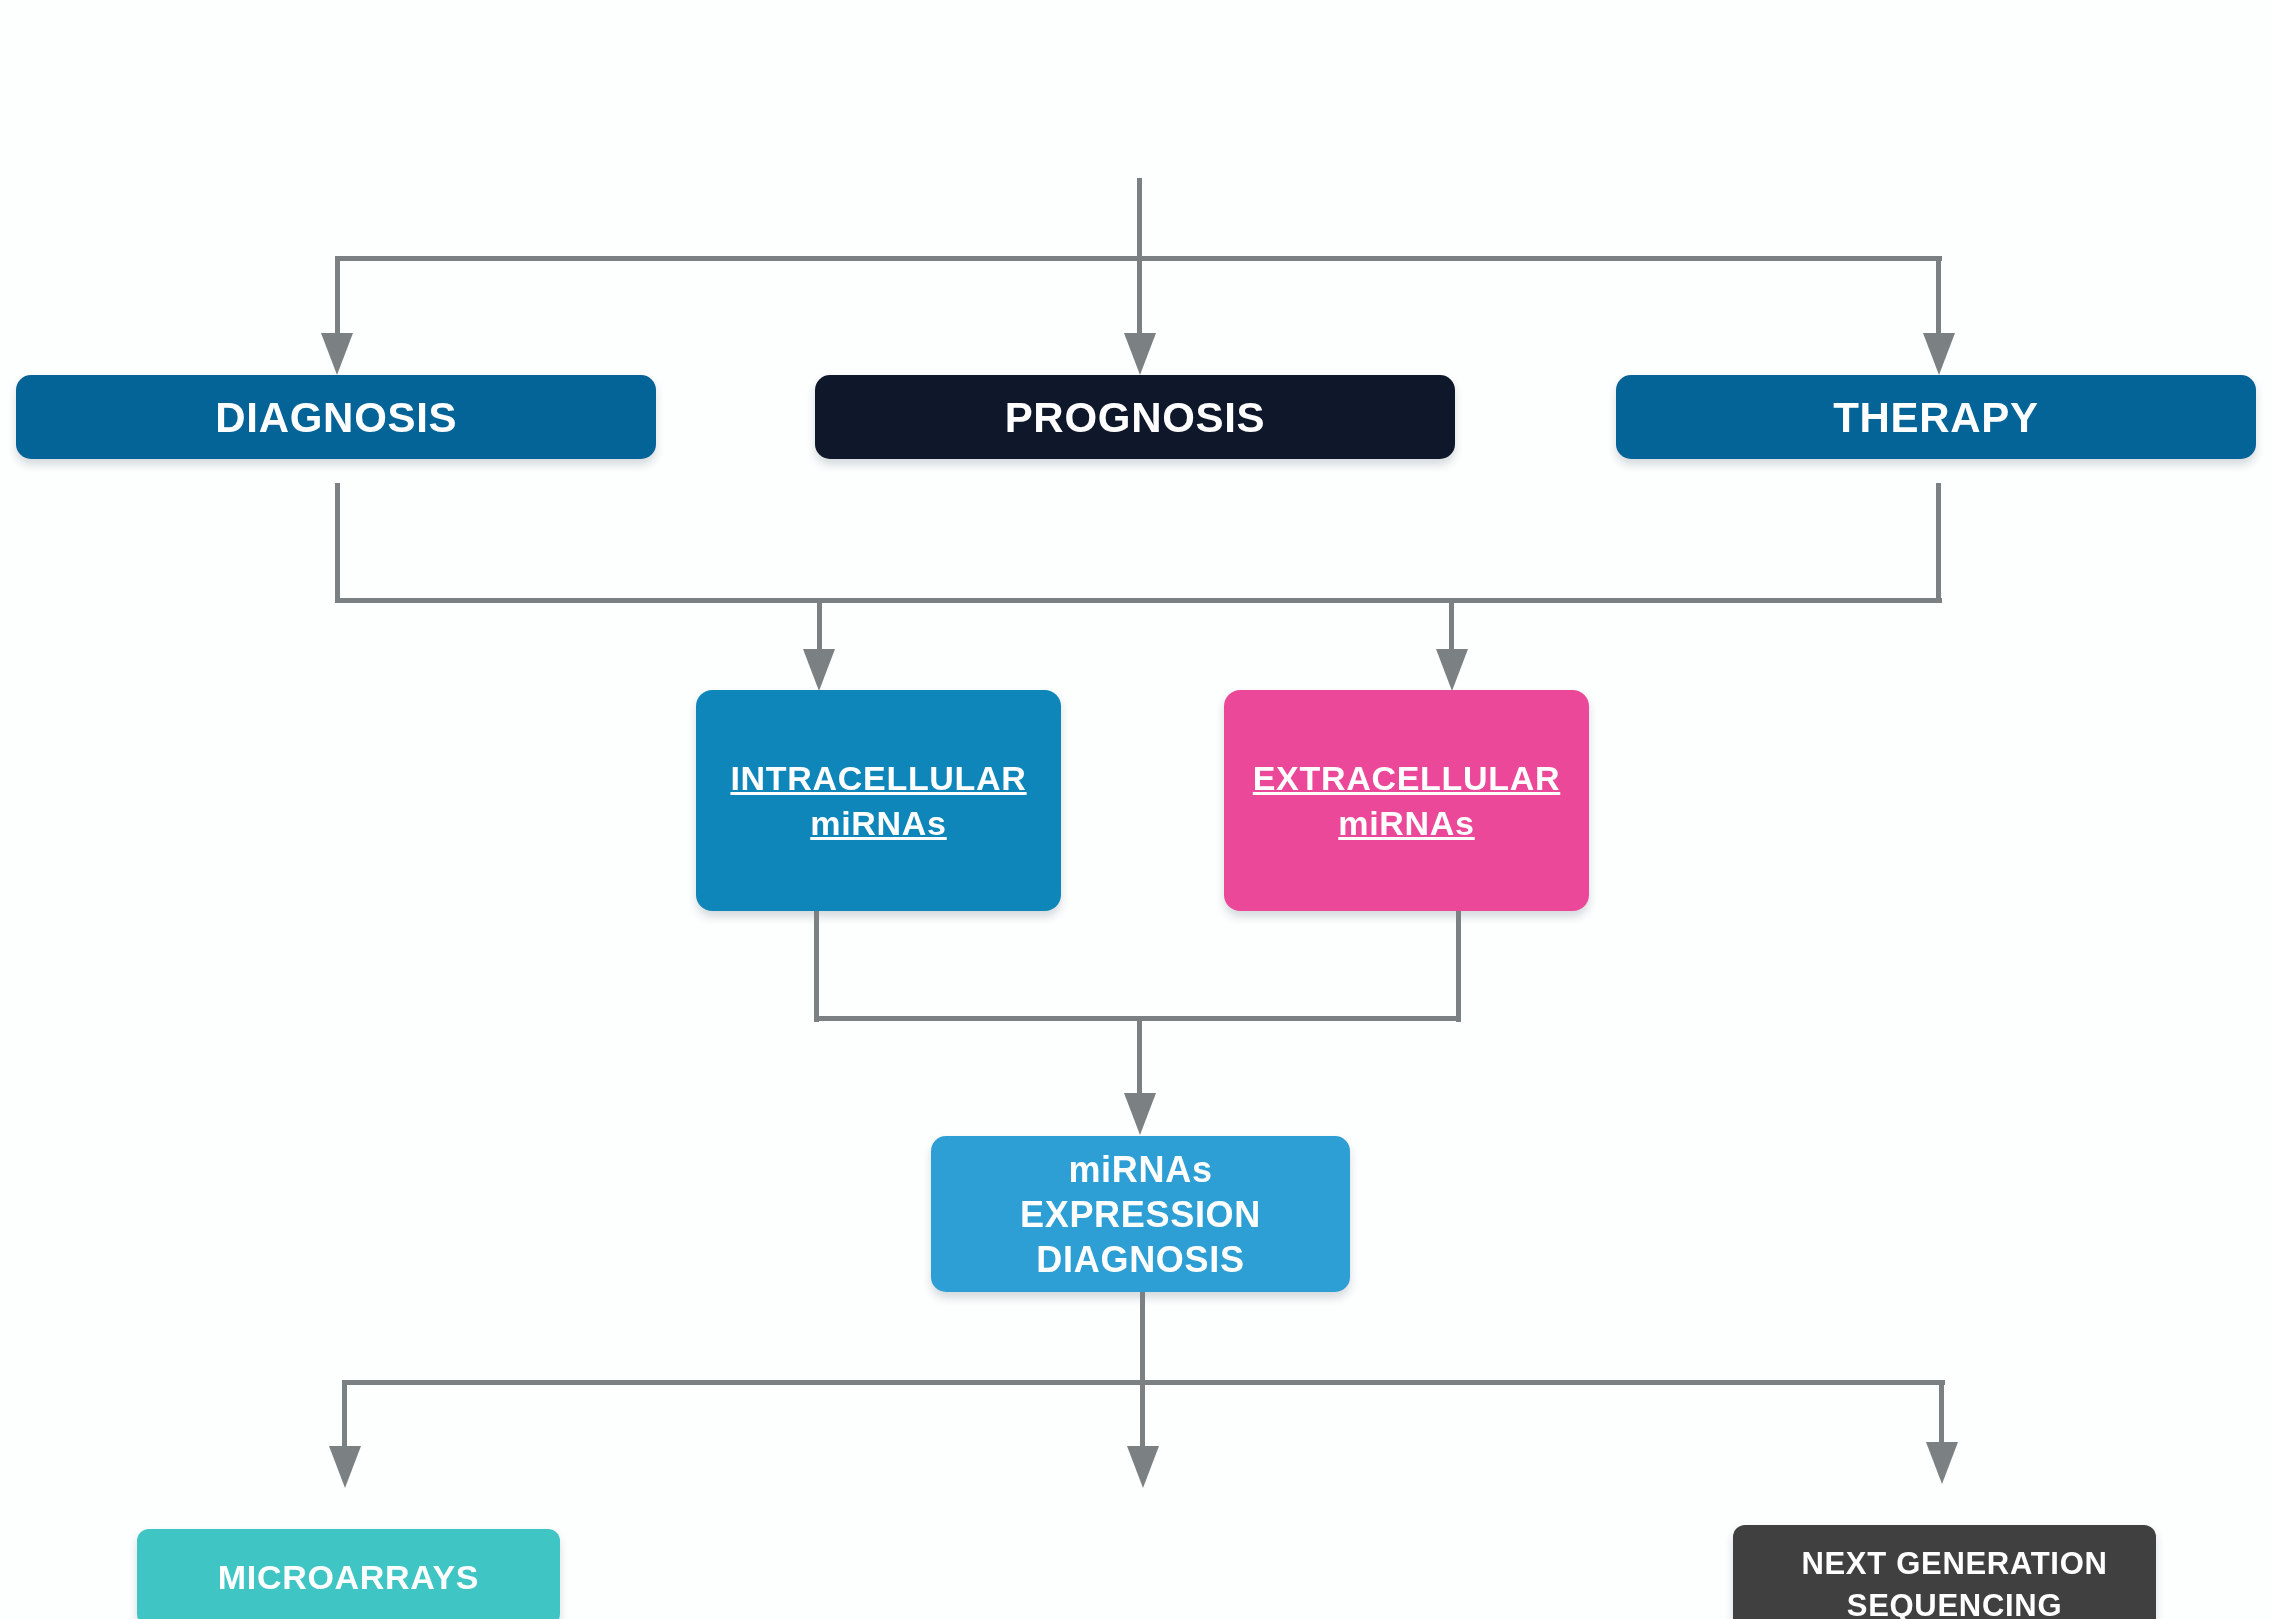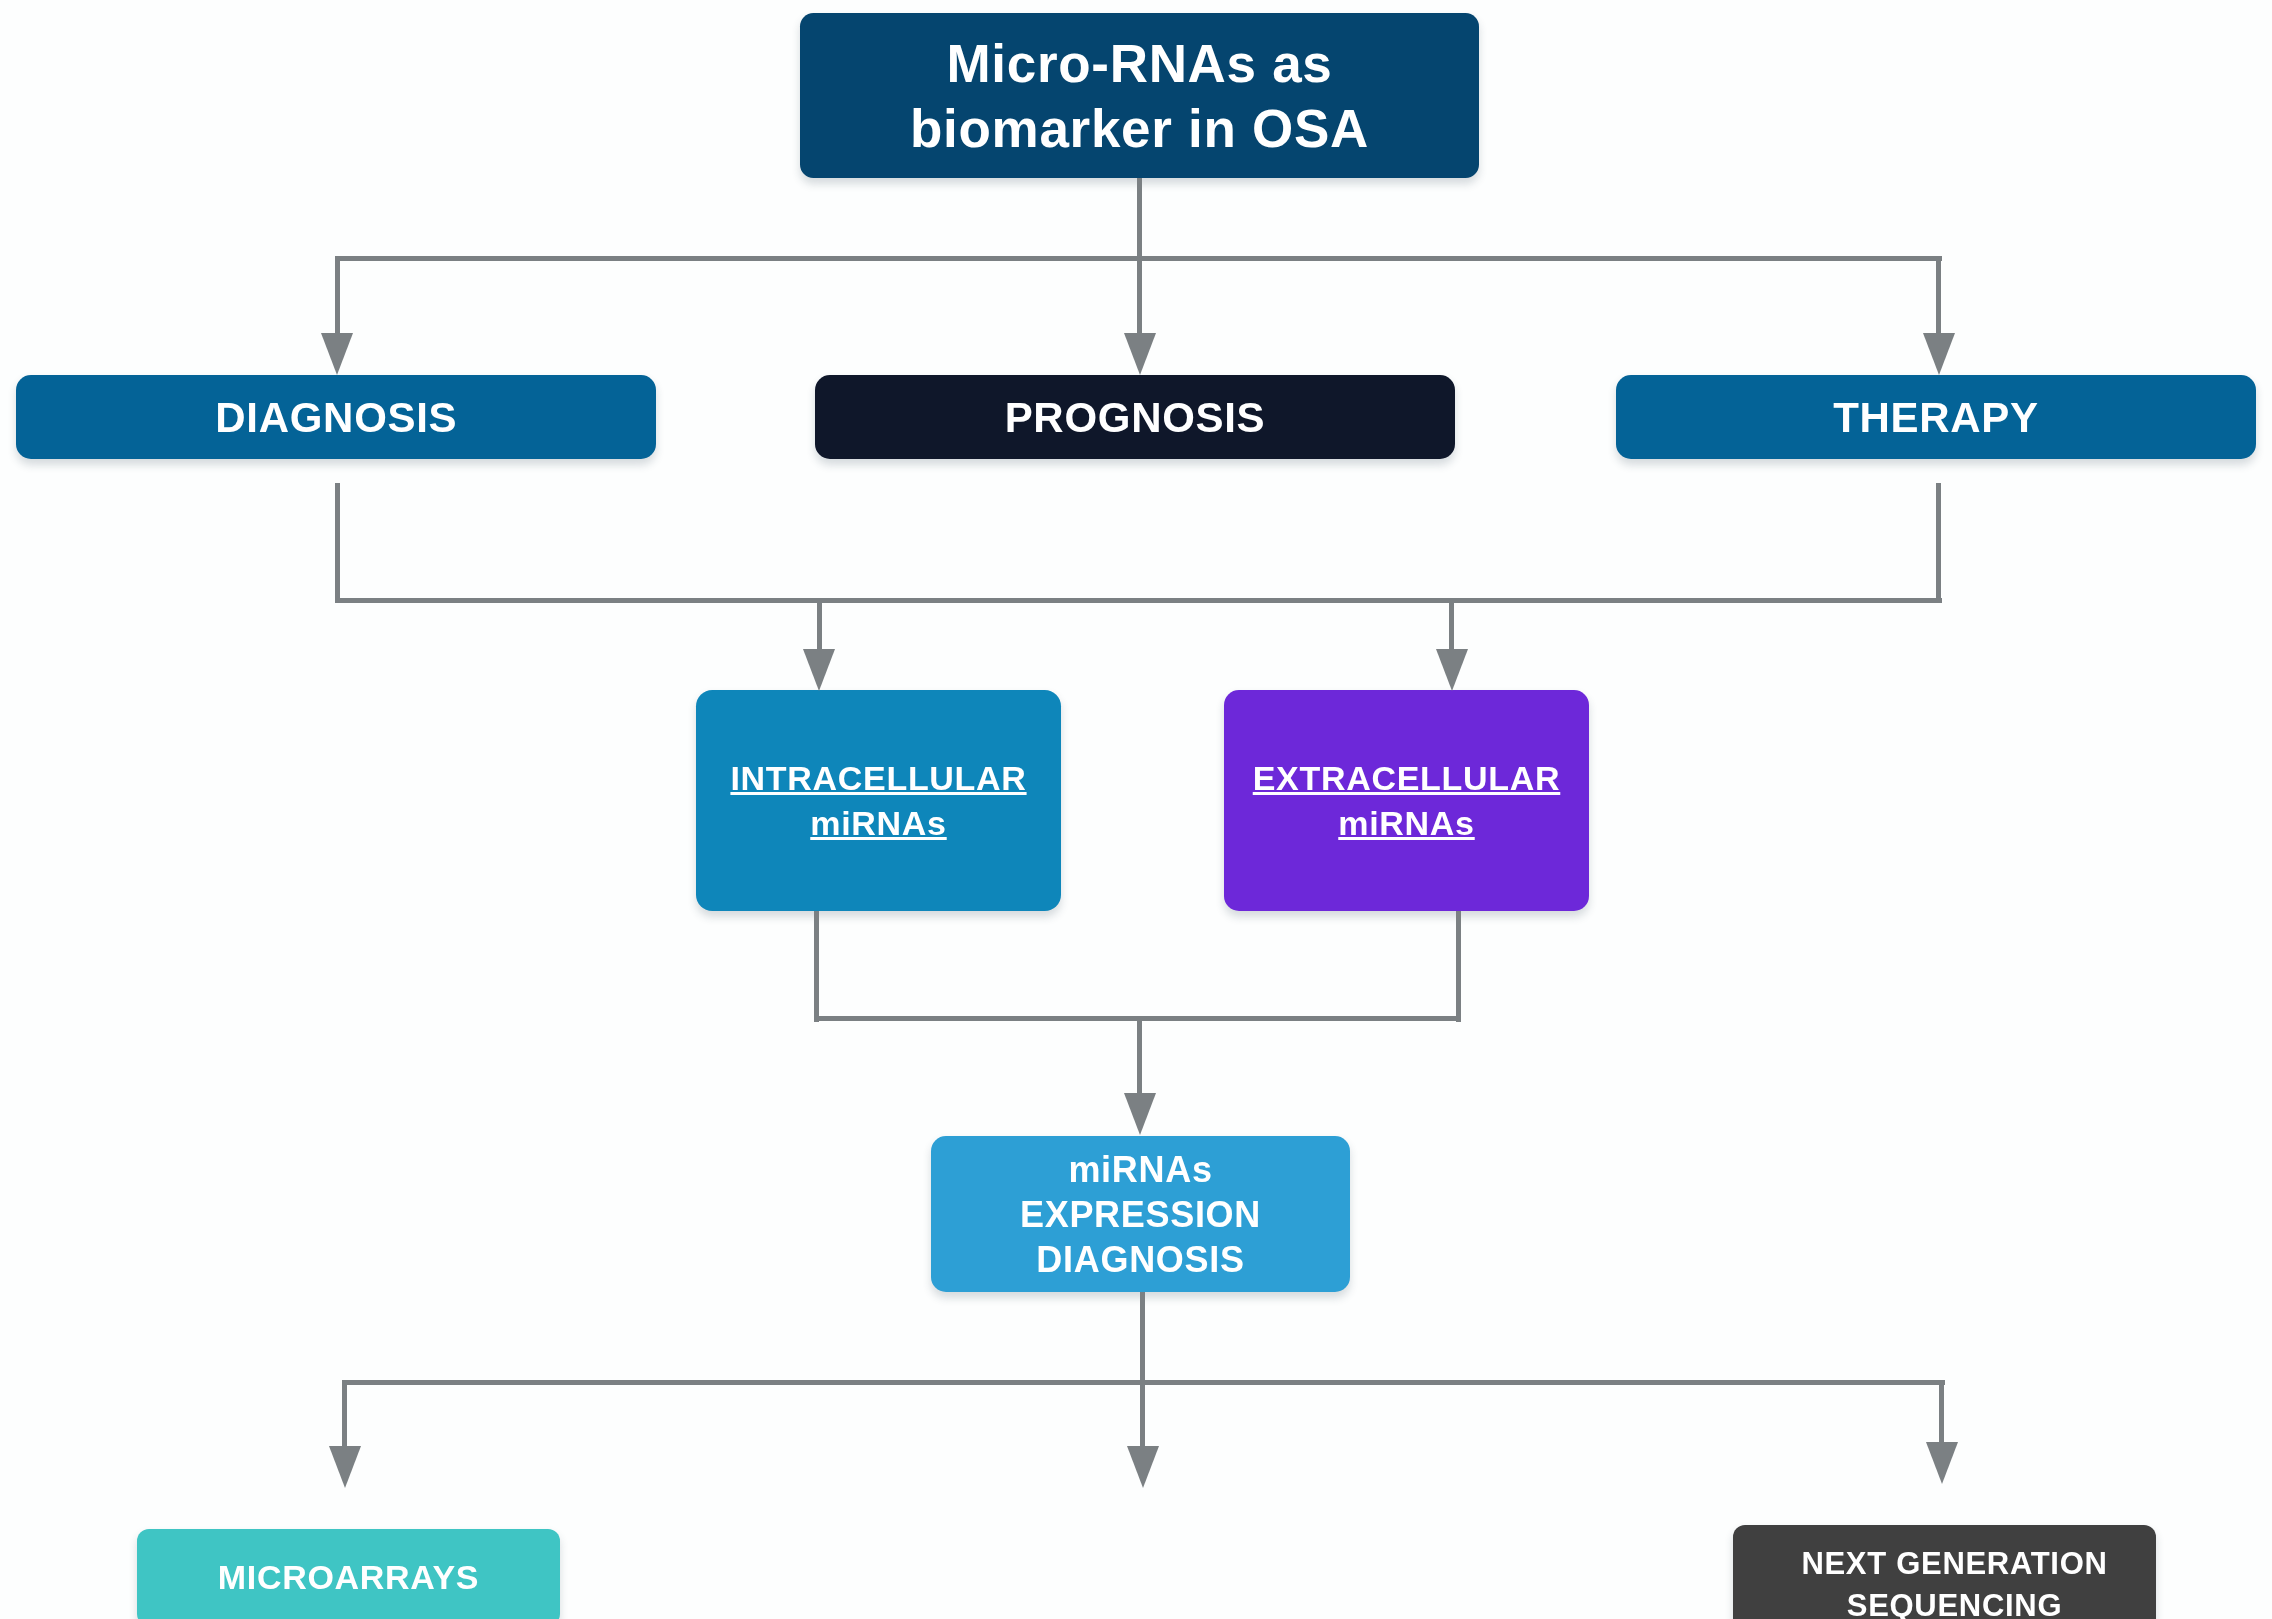--- a/index.html
+++ b/index.html
@@ -76,40 +76,36 @@
     border-left: 16.3px solid transparent;
     border-right: 16.3px solid transparent;
     border-top: 42px solid #7b8083;
   }
 </style>
 </head>
 <body>
 
 <div id="canvas">
 
-  <div class="node n-root" style="background-color: rgb(5, 69, 111);">
-    <span class="ln">Micro-RNAs as</span>
-    <span class="ln">biomarker in OSA</span>
-  </div>
 
   <div class="node row2 n-diagnosis" style="background-color: rgb(4, 99, 151);">
     <span class="ln">DIAGNOSIS</span>
   </div>
   <div class="node row2 n-prognosis" style="background-color: #0f172a;">
     <span class="ln">PROGNOSIS</span>
   </div>
   <div class="node row2 n-therapy" style="background-color: rgb(4, 99, 151);">
     <span class="ln">THERAPY</span>
   </div>
 
   <div class="node row3 n-intracellular" style="background-color: rgb(14, 134, 186);">
     <span class="ln">INTRACELLULAR</span>
     <span class="ln">miRNAs</span>
   </div>
-  <div class="node row3 n-extracellular" style="background-color: #6d28d9; border-radius: 15px;">
+  <div class="node row3 n-extracellular" style="background-color: #ec4899;">
     <span class="ln">EXTRACELLULAR</span>
     <span class="ln">miRNAs</span>
   </div>
 
   <div class="node n-expression" style="background-color: rgb(45, 159, 213);">
     <span class="ln">miRNAs</span>
     <span class="ln">EXPRESSION</span>
     <span class="ln">DIAGNOSIS</span>
   </div>
 

